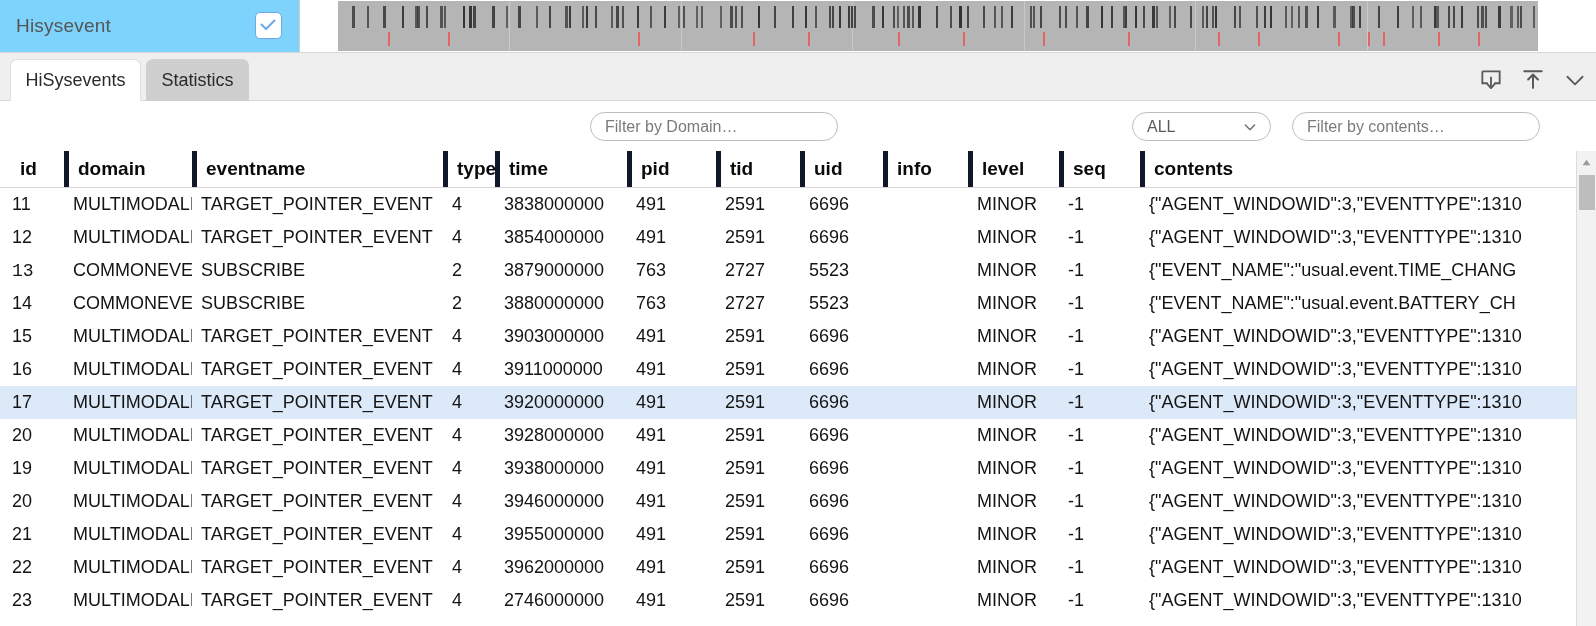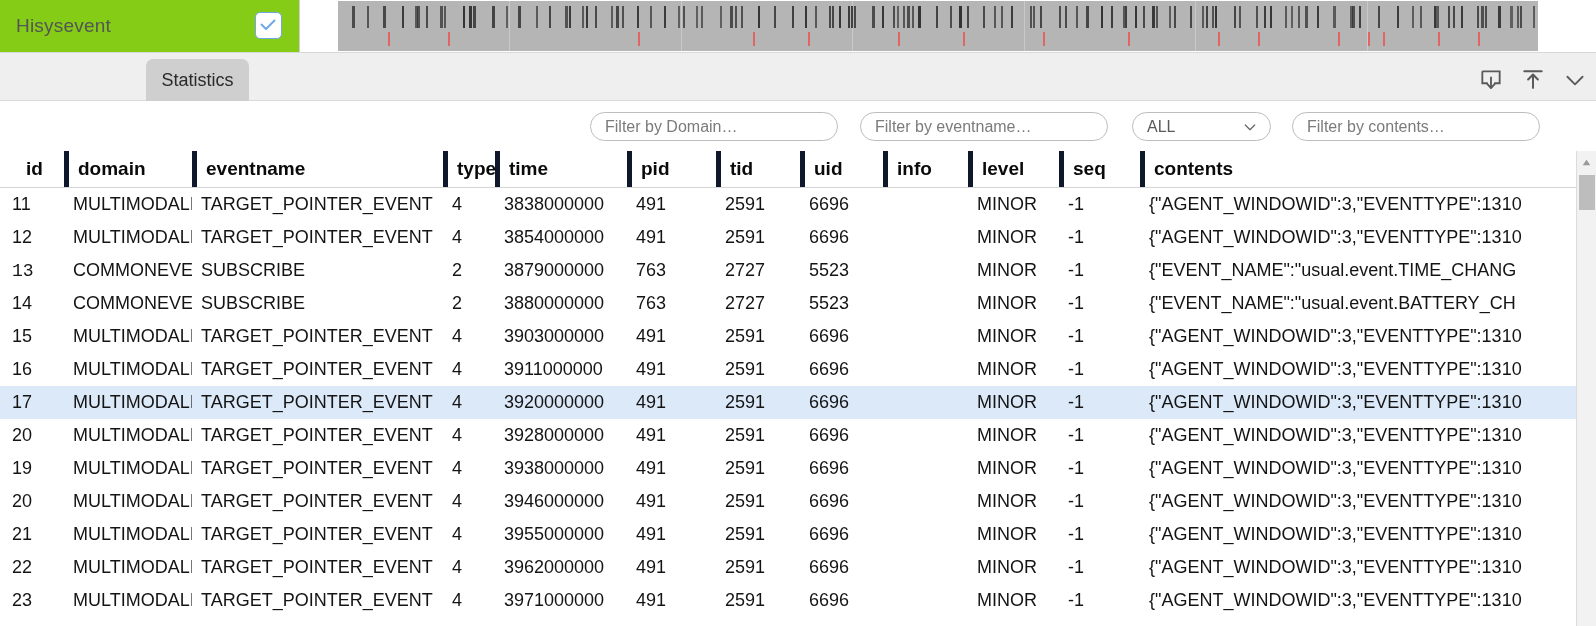--- a/index.html
+++ b/index.html
@@ -14,21 +14,21 @@
   
   #top-bar {
     position: absolute; left: 0; top: 0;
     width: 1596px; height: 53px;
     background: #ffffff;
     border-bottom: 1px solid #d8d8d8;
   }
   #name-pane {
     position: absolute; left: 0; top: 0;
     width: 300px; height: 52px;
-    background: #84cc16;
+    background: #7dd3fc;
     border-right: 1px solid #d0d0d0;
     display: flex; align-items: center;
   }
   #app-title {
     margin-left: 16px;
     font-size: 19px;
     color: #555555;
     letter-spacing: .2px;
   }
   #title-checkbox {
@@ -134,21 +134,21 @@
     border-bottom: 1px solid #d5d5d5;
   }
   .th {
     position: absolute; top: 0; height: 36px;
     display: flex; align-items: center;
     font-size: 19px; font-weight: bold; color: #0a0a0a;
     padding-left: 9px;
     border-left: 5px solid #0f172a;
     white-space: nowrap; overflow: hidden;
   }
-  .th.first { border-left: none; padding-left: 26px; text-align: right; }
+  .th.first { border-left: none; padding-left: 20px; text-align: right; }
 
   #tbody {
     position: absolute; left: 0; top: 37px;
     width: 1596px; height: 438px;
   }
   .trow {
     position: absolute; left: 0;
     width: 1596px; height: 33px;
   }
   .trow.sel { background: #dce9f9; }
@@ -334,20 +334,23 @@
         <div class="tl-red" style="left: 1045px;"></div>
         <div class="tl-red" style="left: 1100px;"></div>
         <div class="tl-red" style="left: 1140px;"></div>
       </div>
     <div id="tl-white-right"></div>
   </div>
 
 </div>
 
 <div id="tab-strip">
+  <div class="tab active" id="tab-0">
+    <span>HiSysevents</span>
+  </div>
   <div class="tab inactive" id="tab-1">
     <span>Statistics</span>
   </div>
 
   <div id="tab-tools">
     <span>
       <svg class="tool-icon" viewBox="0 0 24 24" fill="none" stroke="currentColor" stroke-width="1.7">
         <path d="M4 4 h16 v11 h-5"></path>
         <path d="M4 4 v11 h5"></path>
         <path d="M12 9 v10"></path>
@@ -366,23 +369,20 @@
         <path d="M5 9 L12 16 L19 9" stroke-linecap="round" stroke-linejoin="round"></path>
       </svg>
     </span>
   </div>
 </div>
 
 <div id="filter-bar">
   <div class="pill" id="filter-domain">
     <span>Filter by Domain…</span>
   </div>
-  <div class="pill" id="filter-eventname">
-    <span>Filter by eventname…</span>
-  </div>
   <div class="pill" id="filter-contents">
     <span>Filter by contents…</span>
   </div>
   <div class="pill" id="filter-level">
     <span style="color:#5a5a5a;">ALL</span>
     <svg id="level-chev" viewBox="0 0 24 24" fill="none" stroke="currentColor" stroke-width="2">
       <path d="M5 9 L12 16 L19 9" stroke-linecap="round" stroke-linejoin="round"></path>
     </svg>
   </div>
 </div>
@@ -593,21 +593,21 @@
         <div class="td" style="left: 883px; width: 85px;"></div>
         <div class="td" style="left: 968px; width: 91px;">MINOR</div>
         <div class="td" style="left: 1059px; width: 81px;">-1</div>
         <div class="td" style="left: 1140px; width: 396px;">{"AGENT_WINDOWID":3,"EVENTTYPE":1310</div>
       </div>
       <div class="trow" style="top: 396px;">
         <div class="td first" style="left: 0px; width: 64px;">23</div>
         <div class="td" style="left: 64px; width: 128px;">MULTIMODALINPUT</div>
         <div class="td" style="left: 192px; width: 251px;">TARGET_POINTER_EVENT</div>
         <div class="td" style="left: 443px; width: 52px;">4</div>
-        <div class="td" style="left: 495px; width: 132px;">3971000000</div>
+        <div class="td" style="left: 495px; width: 132px;">2746000000</div>
         <div class="td" style="left: 627px; width: 89px;">491</div>
         <div class="td" style="left: 716px; width: 84px;">2591</div>
         <div class="td" style="left: 800px; width: 83px;">6696</div>
         <div class="td" style="left: 883px; width: 85px;"></div>
         <div class="td" style="left: 968px; width: 91px;">MINOR</div>
         <div class="td" style="left: 1059px; width: 81px;">-1</div>
         <div class="td" style="left: 1140px; width: 396px;">{"AGENT_WINDOWID":3,"EVENTTYPE":1310</div>
       </div>
     </div>
 </div>

